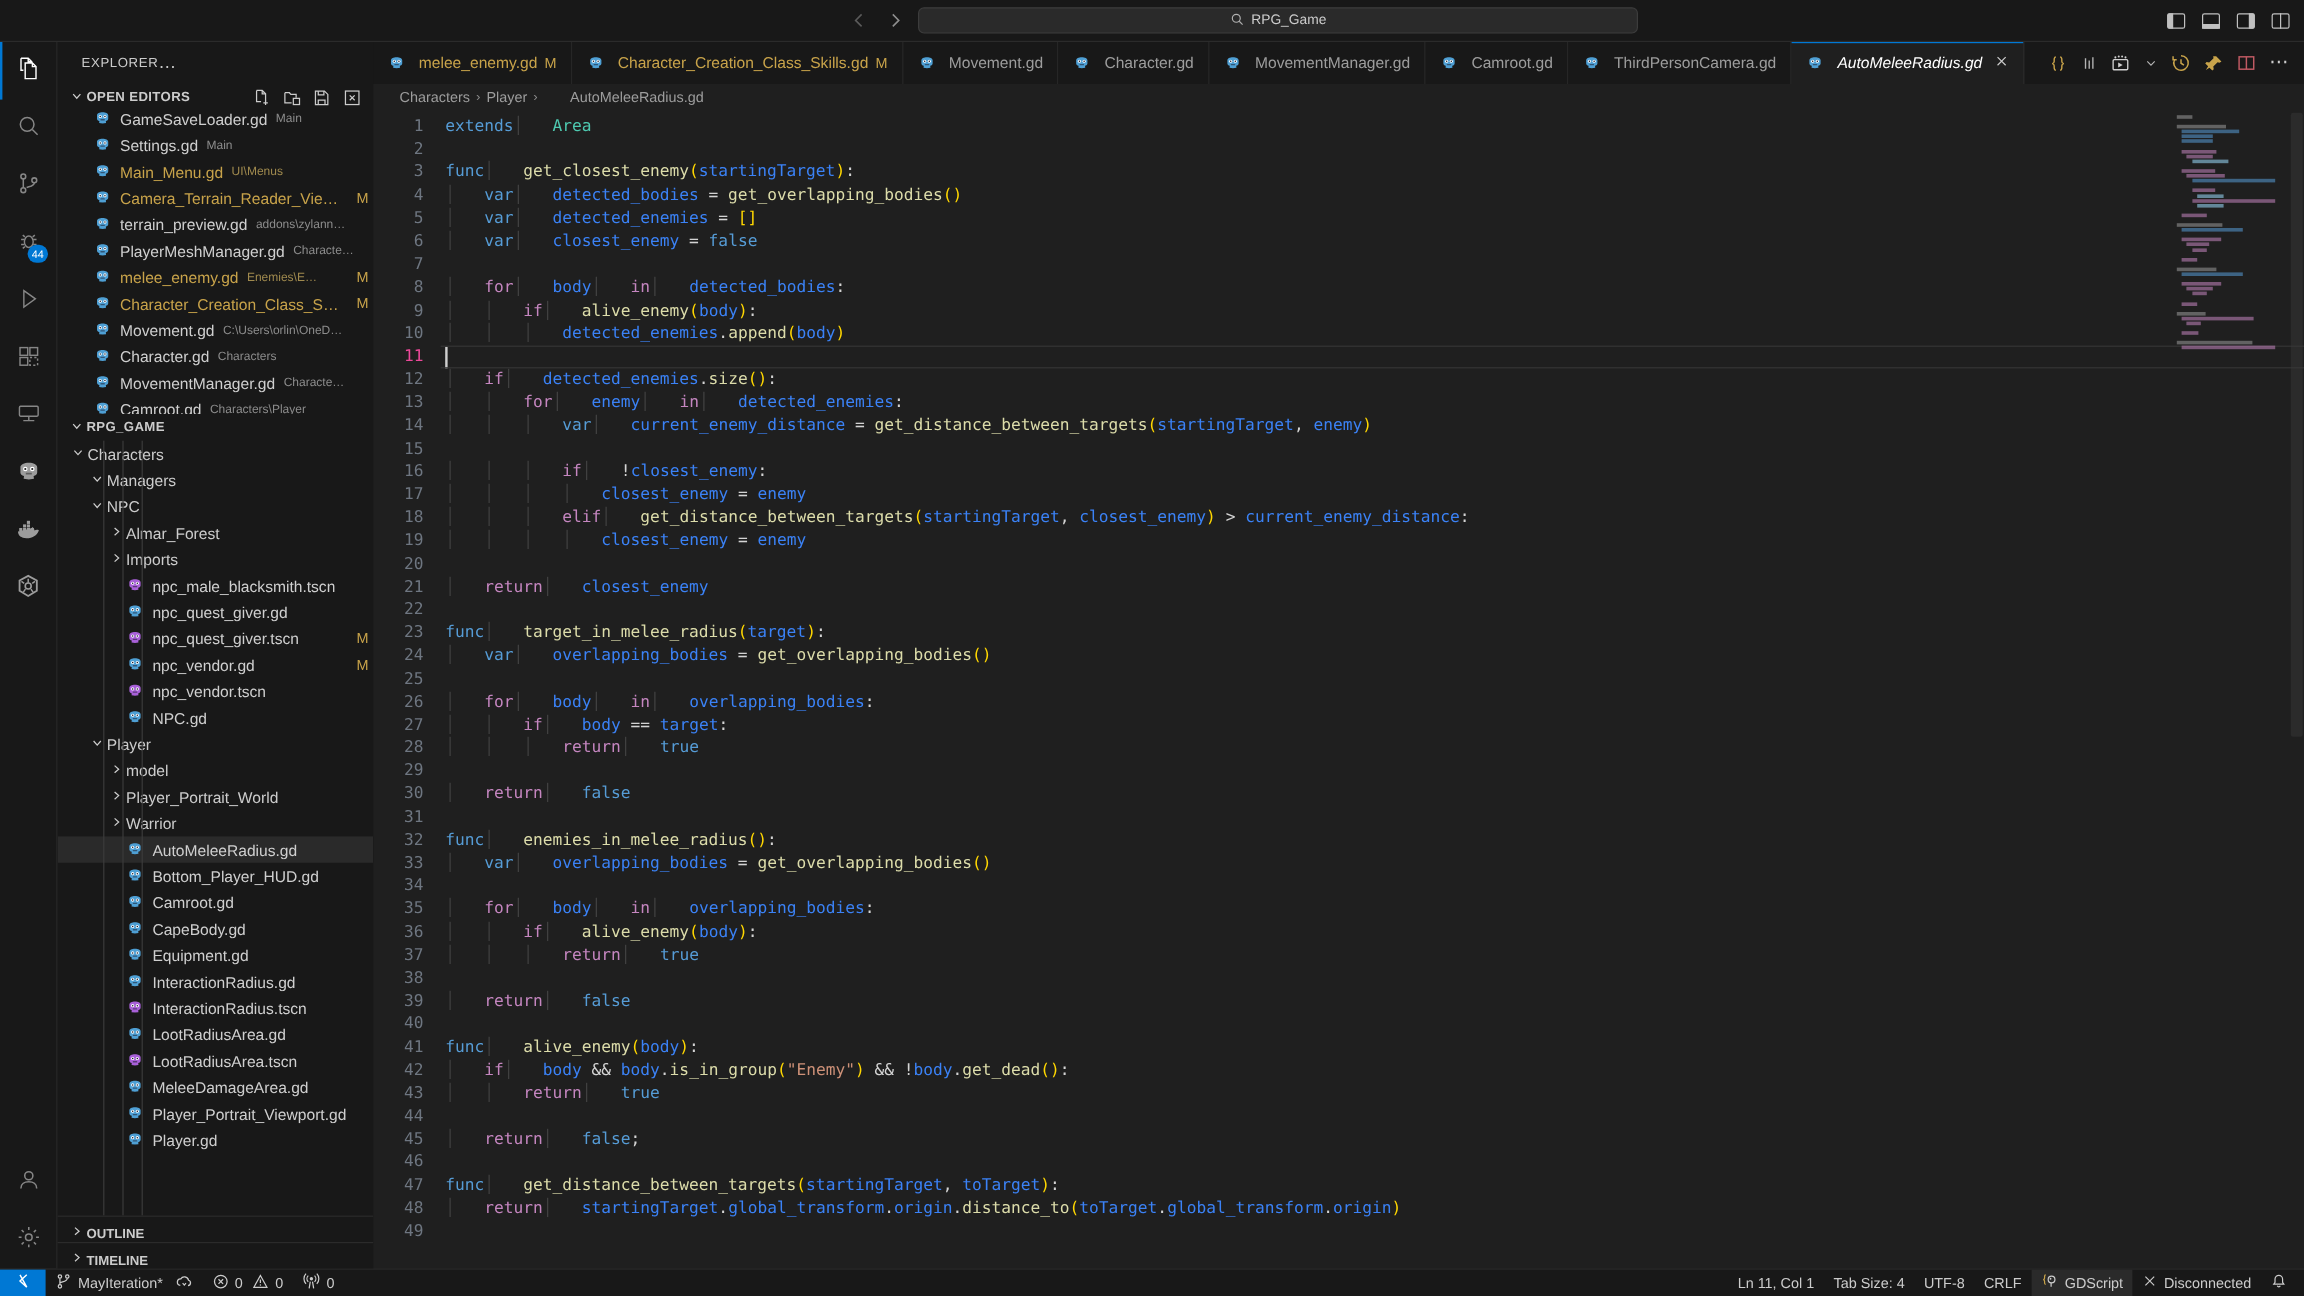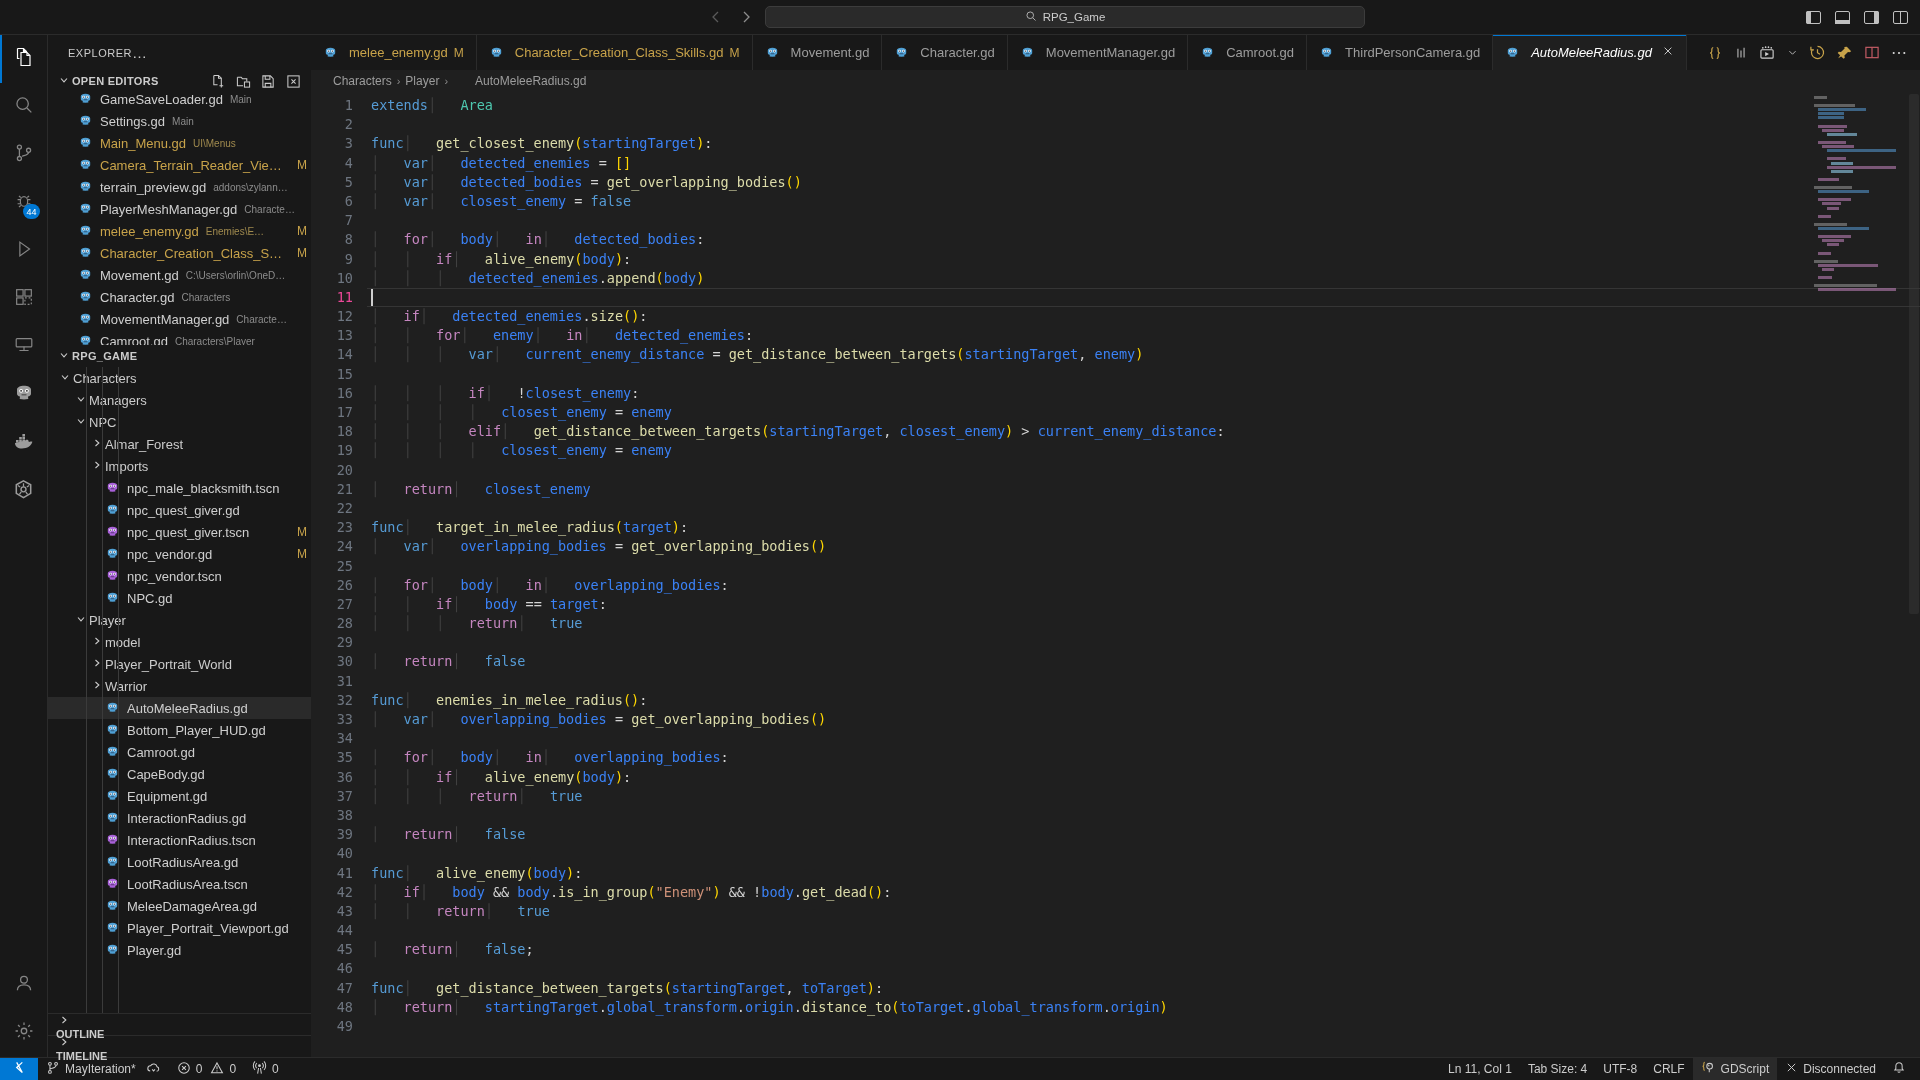--- a/index.html
+++ b/index.html
@@ -108,22 +108,22 @@
   .folder-name { color: #cccccc; }
   .root-name { color: #cccccc; font-weight: bold; font-size: 11px; letter-spacing:.3px;}
   .row.tr.selected { background: #2a2a2a; }
   .row.tr.selected::before {
     content:""; position:absolute; left:0; top:0; bottom:0; width:0px;
   }
   .guide { position:absolute; top:0; bottom:0; width:1px; background:#3b3b3b; }
 
   .bottom-panels { flex: 0 0 auto; }
   .panel-head {
-    height: 22px; display: flex; align-items: flex-start; font-size: 11px; font-weight: bold;
-    color: #cccccc; padding-left: 8px; border-top: 1px solid #2b2b2b; flex-direction: column;
+    height: 22px; display: flex; align-items: flex-end; font-size: 11px; font-weight: bold;
+    color: #cccccc; padding-left: 8px; border-top: 1px solid #2b2b2b;
   }
 
   
   .editor { flex: 1; display: flex; flex-direction: column; min-width: 0; background: #1f1f1f; }
   .tabbar {
     height: 35px; background: #181818; display: flex; flex: 0 0 35px; align-items: stretch;
     position: relative; overflow: hidden;
   }
   .tab {
     display: flex; align-items: center; padding: 0 12px; font-size: 13px;
@@ -1108,22 +1108,22 @@
             <div class="gline">45</div>
             <div class="gline">46</div>
             <div class="gline">47</div>
             <div class="gline">48</div>
             <div class="gline">49</div>
           </div>
         <div class="codewrap" id="codewrap">
             <div class="codeline"><span class="kw">extends</span><span class="pl"><span class="indent-guide">│</span>   </span><span class="ty">Area</span></div>
             <div class="codeline"></div>
             <div class="codeline"><span class="kw">func</span><span class="pl"><span class="indent-guide">│</span>   </span><span class="fn">get_closest_enemy</span><span class="p1">(</span><span class="id">startingTarget</span><span class="p1">)</span><span class="pl">:</span></div>
+            <div class="codeline"><span class="pl"><span class="indent-guide">│</span>   </span><span class="kw">var</span><span class="pl"><span class="indent-guide">│</span>   </span><span class="id">detected_bodies</span><span class="op"> = </span><span class="fn">get_overlapping_bodies</span><span class="p1">()</span></div>
             <div class="codeline"><span class="pl"><span class="indent-guide">│</span>   </span><span class="kw">var</span><span class="pl"><span class="indent-guide">│</span>   </span><span class="id">detected_enemies</span><span class="op"> = </span><span class="p1">[]</span></div>
-            <div class="codeline"><span class="pl"><span class="indent-guide">│</span>   </span><span class="kw">var</span><span class="pl"><span class="indent-guide">│</span>   </span><span class="id">detected_bodies</span><span class="op"> = </span><span class="fn">get_overlapping_bodies</span><span class="p1">()</span></div>
             <div class="codeline"><span class="pl"><span class="indent-guide">│</span>   </span><span class="kw">var</span><span class="pl"><span class="indent-guide">│</span>   </span><span class="id">closest_enemy</span><span class="op"> = </span><span class="kw">false</span></div>
             <div class="codeline"></div>
             <div class="codeline"><span class="pl"><span class="indent-guide">│</span>   </span><span class="k">for</span><span class="pl"><span class="indent-guide">│</span>   </span><span class="id">body</span><span class="pl"><span class="indent-guide">│</span>   </span><span class="k">in</span><span class="pl"><span class="indent-guide">│</span>   </span><span class="id">detected_bodies</span><span class="pl">:</span></div>
             <div class="codeline"><span class="pl"><span class="indent-guide">│</span>   <span class="indent-guide">│</span>   </span><span class="k">if</span><span class="pl"><span class="indent-guide">│</span>   </span><span class="fn">alive_enemy</span><span class="p1">(</span><span class="id">body</span><span class="p1">)</span><span class="pl">:</span></div>
             <div class="codeline"><span class="pl"><span class="indent-guide">│</span>   <span class="indent-guide">│</span>   <span class="indent-guide">│</span>   </span><span class="id">detected_enemies</span><span class="pl">.</span><span class="fn">append</span><span class="p1">(</span><span class="id">body</span><span class="p1">)</span></div>
             <div class="codeline cur"><span class="caret"></span></div>
             <div class="codeline"><span class="pl"><span class="indent-guide">│</span>   </span><span class="k">if</span><span class="pl"><span class="indent-guide">│</span>   </span><span class="id">detected_enemies</span><span class="pl">.</span><span class="fn">size</span><span class="p1">()</span><span class="pl">:</span></div>
             <div class="codeline"><span class="pl"><span class="indent-guide">│</span>   <span class="indent-guide">│</span>   </span><span class="k">for</span><span class="pl"><span class="indent-guide">│</span>   </span><span class="id">enemy</span><span class="pl"><span class="indent-guide">│</span>   </span><span class="k">in</span><span class="pl"><span class="indent-guide">│</span>   </span><span class="id">detected_enemies</span><span class="pl">:</span></div>
             <div class="codeline"><span class="pl"><span class="indent-guide">│</span>   <span class="indent-guide">│</span>   <span class="indent-guide">│</span>   </span><span class="kw">var</span><span class="pl"><span class="indent-guide">│</span>   </span><span class="id">current_enemy_distance</span><span class="op"> = </span><span class="fn">get_distance_between_targets</span><span class="p1">(</span><span class="id">startingTarget</span><span class="pl">, </span><span class="id">enemy</span><span class="p1">)</span></div>
             <div class="codeline"></div>

